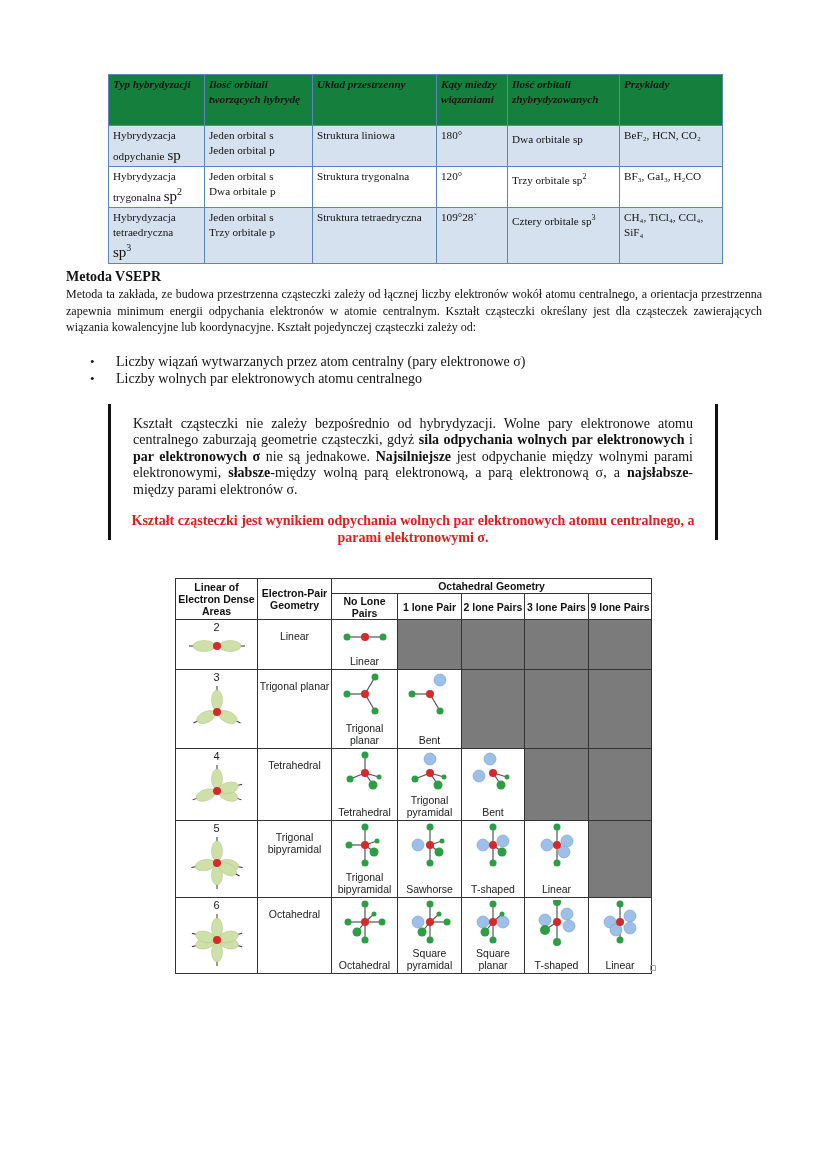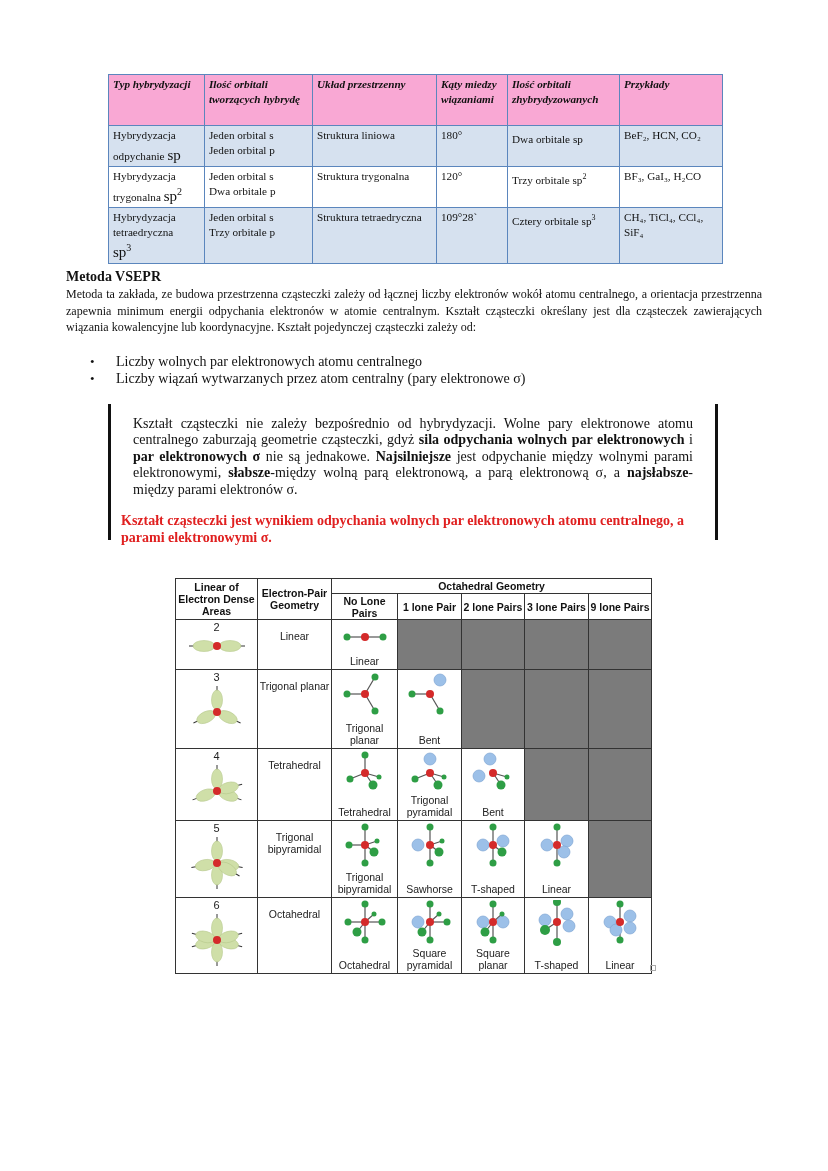--- a/index.html
+++ b/index.html
@@ -4,42 +4,42 @@
 <style>
   html, body { margin: 0; padding: 0; background: #ffffff; }
   body { width: 828px; height: 1171px; position: relative; overflow: hidden;
          font-family: "Liberation Serif", serif; color: #111; }
 
   
   #hyb-table { position: absolute; left: 108px; top: 74px; width: 614px;
                border-collapse: collapse; table-layout: fixed; font-size: 11.2px; line-height: 15px; }
   #hyb-table td, #hyb-table th { border: 1.6px solid #5b86bd; vertical-align: top;
                padding: 2px 4px 2px 4px; text-align: left; }
-  #hyb-table th { font-style: italic; font-weight: bold; background: #f9a8d4; height: 46px; color:#111; }
+  #hyb-table th { font-style: italic; font-weight: bold; background: #15803d; height: 46px; color:#111; }
   #hyb-table tr.shade td { background: #d6e1ef; }
   #hyb-table tr.plain td { background: #ffffff; }
   #hyb-table .bigsp { font-weight: normal; font-size: 15px; }
   #hyb-table sub, #hyb-table sup { font-size: 8px; }
   #hyb-table .bigsp sup { font-size: 10px; }
 
   
   #vsepr-title { position: absolute; left: 66px; top: 269px; font-weight: bold; font-size: 14px; }
   #vsepr-intro { position: absolute; left: 66px; top: 286px; width: 696px; font-size: 12px;
                  line-height: 16.5px; text-align: justify; margin: 0; }
   #vsepr-list { position: absolute; left: 66px; top: 353px; margin: 0; padding: 0; list-style: none;
                 font-size: 14px; line-height: 17px; }
   #vsepr-list li { position: relative; padding-left: 50px; }
   #vsepr-list li::before { content: "\2022"; position: absolute; left: 24px; top: 0; font-size: 13px; }
 
   
   #note-box { position: absolute; left: 108px; top: 404px; width: 610px; height: 136px;
               border-left: 3.5px solid #111; border-right: 3.5px solid #111; box-sizing: border-box; }
   #note-text { margin: 12px; padding: 0 10px 0 10px; font-size: 14px; line-height: 16.4px; text-align: justify; }
   #note-conclusion { margin: 14px 0 0 0; padding: 0 10px; font-size: 14px; line-height: 17px;
-                     color: #e02020; font-weight: bold; }
+                     color: #e02020; font-weight: bold; text-align: center; }
 
   
   #geo-table { position: absolute; left: 175px; top: 578px; width: 476px; height: 388px;
                border-collapse: collapse; table-layout: fixed;
                font-family: "Liberation Sans", sans-serif; font-size: 10.5px; line-height: 12px; color: #222; }
   #geo-table th, #geo-table td { border: 1px solid #333; text-align: center; padding: 0; }
   #geo-table th { font-weight: bold; color: #111; vertical-align: middle; }
   #geo-table td { vertical-align: top; position: relative; background: #fff; }
   #geo-table td.na { background: #7b7b7b; }
   #geo-table .cnt { display: block; margin-top: 1px; font-size: 11px; }
@@ -94,22 +94,22 @@
         <td>109°28`</td>
         <td><span>Cztery orbitale sp</span><sup>3</sup></td>
         <td>CH₄, TiCl₄, CCl₄, SiF₄</td>
       </tr>
     </tbody>
 </table>
 
 <div id="vsepr-title">Metoda VSEPR</div>
 <p id="vsepr-intro">Metoda ta zakłada, ze budowa przestrzenna cząsteczki zależy od łącznej liczby elektronów wokół atomu centralnego, a orientacja przestrzenna zapewnia minimum energii odpychania elektronów w atomie centralnym. Kształt cząsteczki określany jest dla cząsteczek zawierających wiązania kowalencyjne lub koordynacyjne. Kształt pojedynczej cząsteczki zależy od:</p>
 <ul id="vsepr-list">
+  <li>Liczby wiązań wytwarzanych przez atom centralny (pary elektronowe σ)</li>
   <li>Liczby wolnych par elektronowych atomu centralnego</li>
-  <li>Liczby wiązań wytwarzanych przez atom centralny (pary elektronowe σ)</li>
 </ul>
 
 <div id="note-box">
   <p id="note-text"><span>Kształt cząsteczki nie zależy bezpośrednio od hybrydyzacji. Wolne pary elektronowe atomu centralnego zaburzają geometrie cząsteczki, gdyż </span><b>sila odpychania wolnych par elektronowych</b><span> i </span><b>par elektronowych σ</b><span> nie są jednakowe. </span><b>Najsilniejsze</b><span> jest odpychanie między wolnymi parami elektronowymi, </span><b>słabsze</b><span>-między wolną parą elektronową, a parą elektronową σ, a </span><b>najsłabsze</b><span>- między parami elektronów σ.</span></p>
   <p id="note-conclusion">Kształt cząsteczki jest wynikiem odpychania wolnych par elektronowych atomu centralnego, a parami elektronowymi σ.</p>
 </div>
 
 <table id="geo-table">
   <colgroup>
     <col style="width:82px">

